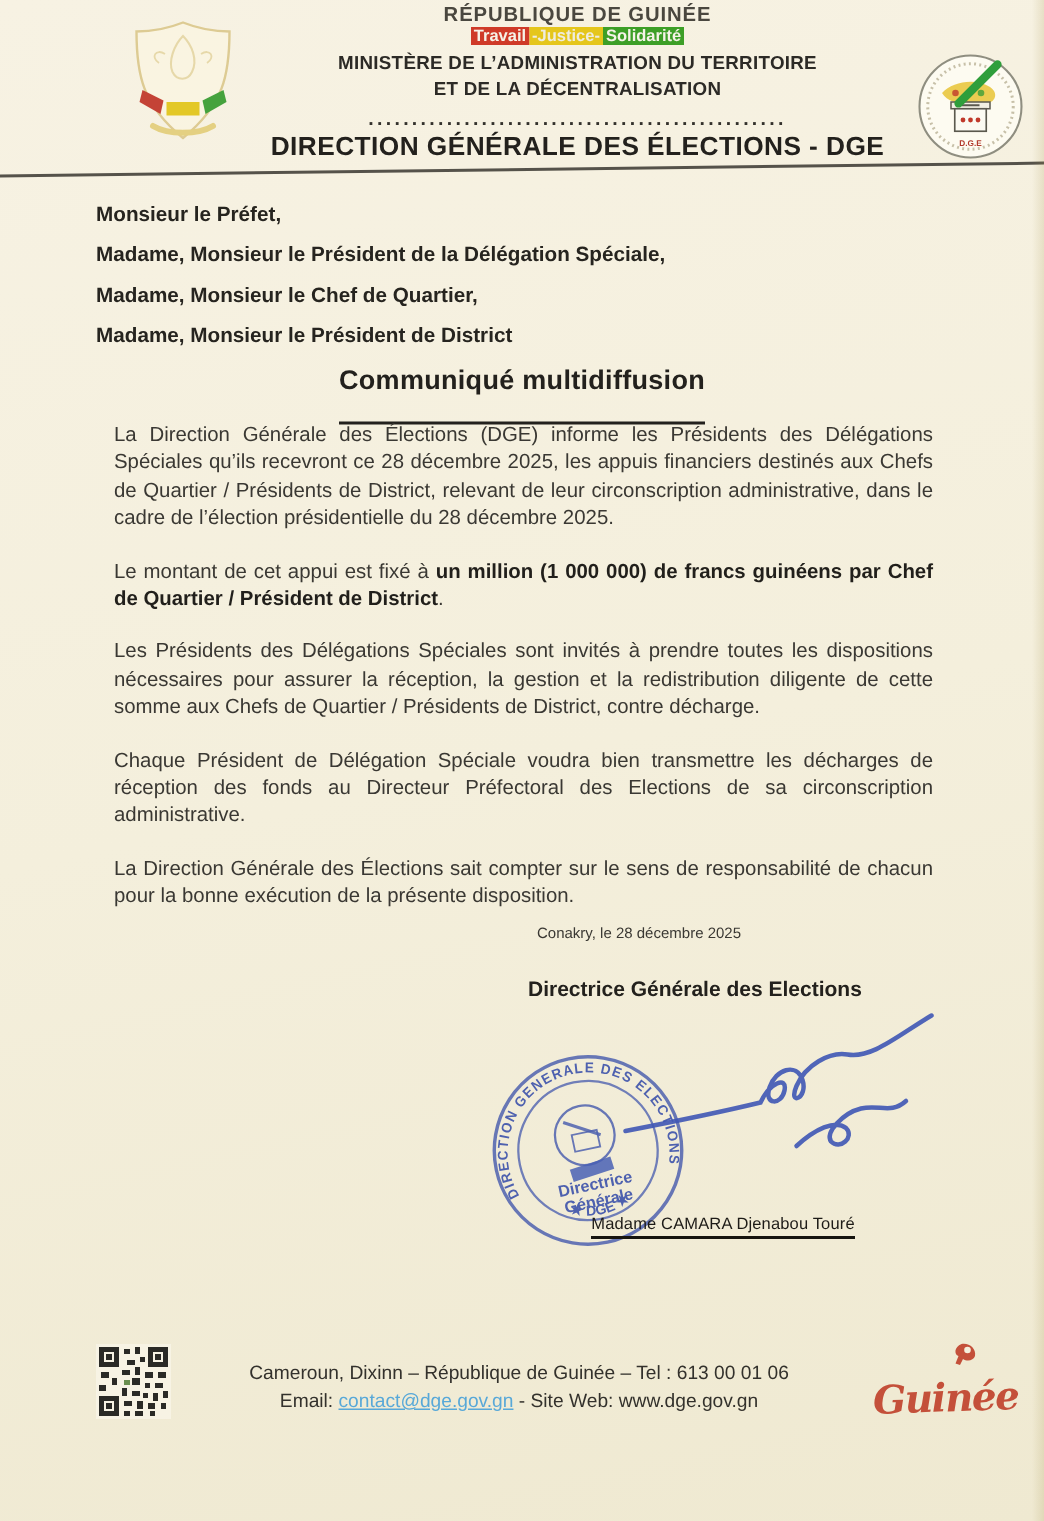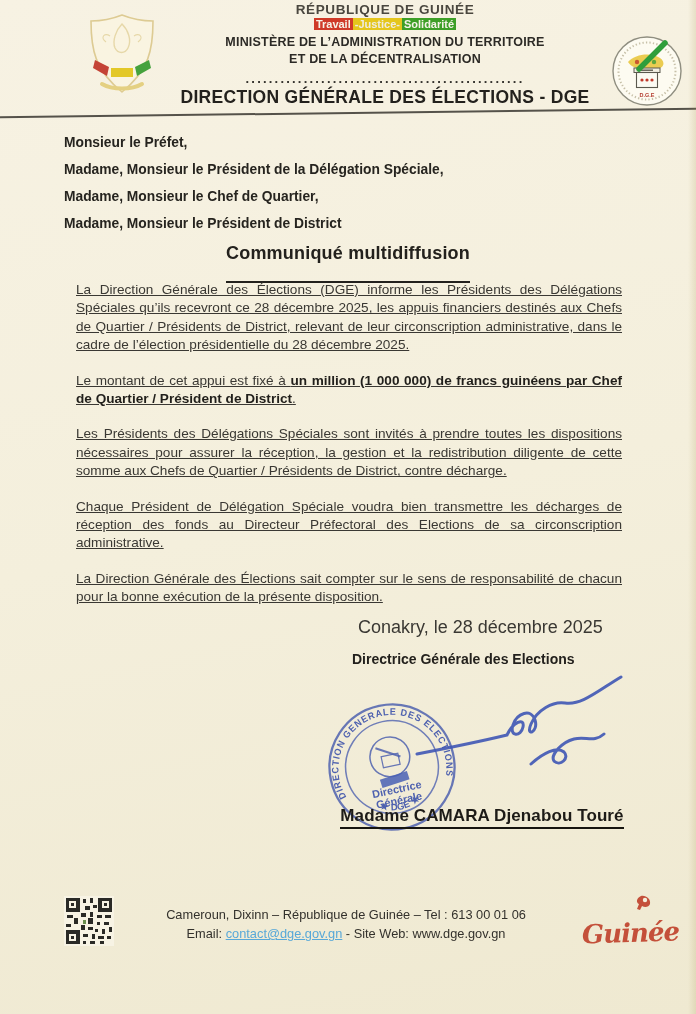--- a/index.html
+++ b/index.html
@@ -38,31 +38,31 @@
 
   
   .doc-title { position:absolute; left:0; top:243px; width:696px; text-align:center; }
   .doc-title span {
     font-size:18px; font-weight:bold; color:#23211d;
     border-bottom:2.4px solid #23211d; padding-bottom:18px; letter-spacing:.2px;
   }
 
   
   .letter-body { position:absolute; left:76px; top:281px; width:546px; font-size:13.6px; line-height:18.4px; text-align:justify; color:#3a3833; }
-  .letter-body p { margin:0 0 17px 0;text-decoration:underline; }
+  .letter-body p { margin:0 0 17px 0; }
   .letter-body b { color:#211f1b; }
 
   
-  .place-date { position:absolute; left:358px; top:617px; font-size:18px; color:#3a3833; }
+  .place-date { position:absolute; left:358px; top:617px; font-size:10px; color:#3a3833; }
   .sig-role   { position:absolute; left:352px; top:651px; font-size:14px; font-weight:bold; color:#23211d; }
   .stamp { position:absolute; left:321px; top:696px; width:142px; height:142px; opacity:.92; }
   .signature-svg { position:absolute; left:413px; top:674px; width:218px; height:118px; }
   .sig-name-wrap { position:absolute; left:296px; top:806px; width:372px; text-align:center; }
   .sig-name-wrap span {
-    font-size:17px; font-weight:bold; color:#1d1b17;
+    font-size:11px; font-weight:normal; color:#1d1b17;
     border-bottom:2.6px solid #16140f; padding-bottom:2px; letter-spacing:.1px;
   }
 
   
   .qr { position:absolute; left:64px; top:896px; width:50px; height:50px; }
   .footer-contact { position:absolute; left:128px; top:905px; width:436px; text-align:center; font-size:12.8px; color:#33312c; line-height:19px; }
   .footer-contact .email-link { color:#58a8d8; text-decoration:underline; }
   .brand { position:absolute; left:580px; top:892px; width:96px; height:72px; }
   .brand-word {
     position:absolute; left:2px; top:26px; width:92px; text-align:center;

